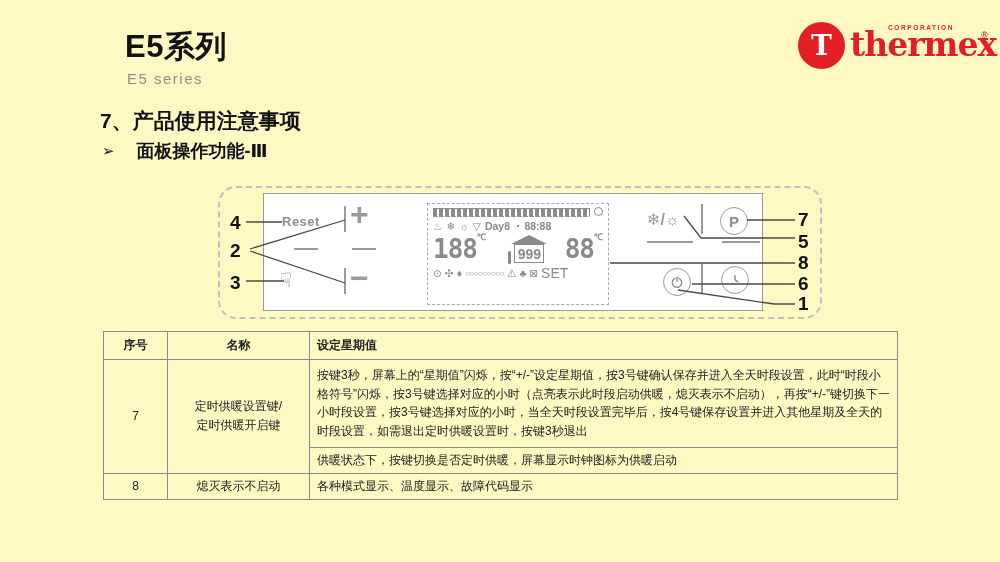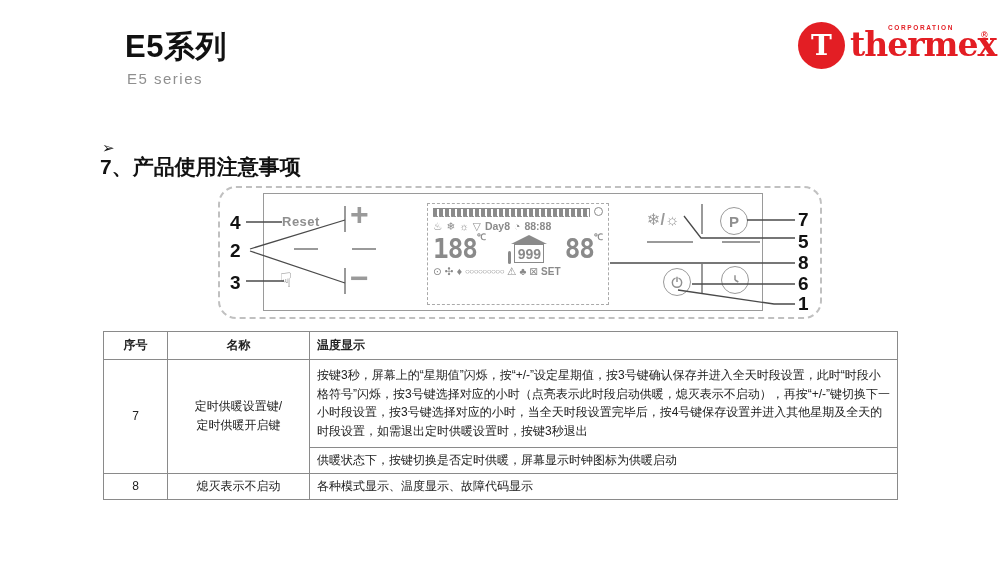--- a/index.html
+++ b/index.html
@@ -1,31 +1,31 @@
 <!DOCTYPE html>
 <html><head>
 <meta charset="utf-8">
 <style>
   * { margin:0; padding:0; box-sizing:border-box; }
   body { background:#e8e8e8; font-family:"Liberation Sans","DejaVu Sans",sans-serif; }
-  .slide { position:relative; width:1000px; height:562px; background:#ffffff; overflow:hidden; margin:0 auto; }
+  .slide { position:relative; width:1000px; height:562px; background:#fef9c3; overflow:hidden; margin:0 auto; }
 
   
   .brand-title { position:absolute; left:125px; top:26px; font-size:31px; font-weight:bold; color:#111; letter-spacing:.5px; }
   .brand-sub   { position:absolute; left:127px; top:70px; font-size:15px; color:#8f8f8f; letter-spacing:1.5px; }
 
   .logo { position:absolute; left:798px; top:20px; width:196px; height:52px; }
   .logo-circle { position:absolute; left:0; top:2px; width:47px; height:47px; border-radius:50%; background:#e31e24; color:#fff;
                  display:flex; align-items:center; justify-content:center; font-family:"DejaVu Serif",serif; font-weight:bold; font-size:28px; }
   .logo-corp  { position:absolute; left:58px; top:4px; width:130px; text-align:center; font-size:6.5px; letter-spacing:1.6px; color:#e31e24; font-weight:bold; }
   .logo-text  { position:absolute; left:52px; top:8px; font-family:"DejaVu Serif",serif; font-weight:bold; font-size:33px; color:#e31e24; letter-spacing:-1px; line-height:1; }
   .logo-reg   { position:absolute; left:183px; top:10px; font-size:9px; color:#e31e24; font-weight:bold; }
 
   
-  .heading  { position:absolute; left:100px; top:107px; font-size:21px; font-weight:bold; color:#111;margin-top:46px; }
+  .heading  { position:absolute; left:100px; top:107px; font-size:21px; font-weight:bold; color:#111; }
   .bullet-line { position:absolute; left:102px; top:139px; font-size:18px; font-weight:bold; color:#111; display:flex; align-items:center; }
   .bullet-marker { font-size:15px; margin-right:22px; color:#111; }
 
   
   .panel-wrap { position:absolute; left:218px; top:186px; width:604px; height:133px; }
   .panel-outer { position:absolute; inset:0; border:2px dashed #c0c0c0; border-radius:18px; }
   .panel-inner { position:absolute; left:45px; top:7px; width:500px; height:118px; border:1.5px solid #9a9a9a; background:#fff; }
   .pi { position:absolute; color:#8f8f8f; }
 
   .reset-label { left:18px; top:20px; font-size:13px; font-weight:bold; letter-spacing:.5px; }
@@ -47,21 +47,21 @@
   .lcd-row3 { display:flex; align-items:flex-start; gap:6px; margin-top:1px;justify-content:space-between; }
   .seg-digits { font-family:"DejaVu Sans Mono",monospace; font-weight:bold; font-size:26px; line-height:1; color:#8a8a8a; letter-spacing:-1px; }
   .deg-sup { font-size:9px; vertical-align:18px; letter-spacing:0; }
   .house { position:relative; width:30px; height:19px; border:1.5px solid #8a8a8a; margin-top:11px; margin-left:8px;
            display:flex; align-items:center; justify-content:center; }
   .house::before { content:""; position:absolute; left:-4px; top:-10px; border-left:18px solid transparent; border-right:18px solid transparent; border-bottom:9px solid #8a8a8a; }
   .house-digits { font-size:14px; font-weight:bold; color:#8a8a8a; z-index:1; }
   .thermo { position:absolute; left:-7px; bottom:-2px; width:3px; height:13px; background:#8a8a8a; border-radius:2px; }
   .lcd-row4 { display:flex; align-items:center; gap:3px; margin-top:2px; font-size:10.5px; color:#8a8a8a; }
   .lcd-row4 .dots { font-size:8px; letter-spacing:-.5px; }
-  .set-chip { font-size:10px; font-weight:bold; }
+  .set-chip { font-size:14px; font-weight:normal; }
 
   
   .mode-label { left:383px; top:16px; font-size:16px; font-weight:bold; color:#9a9a9a; }
   .divv { width:1.5px; height:30px; background:#9a9a9a; }
   .div1 { left:437px; top:10px; } .div2 { left:437px; top:70px; }
   .circle-btn { position:absolute; width:28px; height:28px; border:1.8px solid #9a9a9a; border-radius:50%;
                 display:flex; align-items:center; justify-content:center; color:#8f8f8f; font-weight:bold; font-size:15px; }
   .p-btn { left:456px; top:13px; }
   .power-btn { left:399px; top:74px; }
   .clock-btn { left:457px; top:72px; }
@@ -98,20 +98,21 @@
   <div class="logo">
     <div class="logo-circle">T</div>
     <div class="logo-corp">CORPORATION</div>
     <div class="logo-text">thermex</div>
     <div class="logo-reg">®</div>
   </div>
 
   <div class="heading">7、产品使用注意事项</div>
   <div class="bullet-line">
     <span class="bullet-marker">➢</span>
+    <span>面板操作功能-Ⅲ</span>
   </div>
 
   <div class="panel-wrap">
     <div class="panel-outer"></div>
     <div class="panel-inner">
 
       <div class="pi reset-label">Reset</div>
       <div class="pi tickv tick1"></div>
       <div class="pi plus-glyph">+</div>
       <div class="pi dashh dash1"></div>
@@ -197,21 +198,21 @@
     <div class="callout co-6">6</div>
     <div class="callout co-7">7</div>
     <div class="callout co-8">8</div>
   </div>
 
   <table class="func-table">
     <tbody>
         <tr>
       <th class="col-no">序号</th>
       <th class="col-name">名称</th>
-      <th class="col-desc">温度显示</th>
+      <th class="col-desc">设定星期值</th>
     </tr>
     <tr class="row-desc-main">
       <td class="cell-no" rowspan="2">7</td>
       <td class="cell-name" rowspan="2">定时供暖设置键/
 定时供暖开启键</td>
       <td class="cell-desc">按键3秒，屏幕上的“星期值”闪烁，按“+/-”设定星期值，按3号键确认保存并进入全天时段设置，此时“时段小格符号”闪烁，按3号键选择对应的小时（点亮表示此时段启动供暖，熄灭表示不启动），再按“+/-”键切换下一小时段设置，按3号键选择对应的小时，当全天时段设置完毕后，按4号键保存设置并进入其他星期及全天的时段设置，如需退出定时供暖设置时，按键3秒退出</td>
     </tr>
     <tr>
       <td class="cell-desc">供暖状态下，按键切换是否定时供暖，屏幕显示时钟图标为供暖启动</td>
     </tr>

